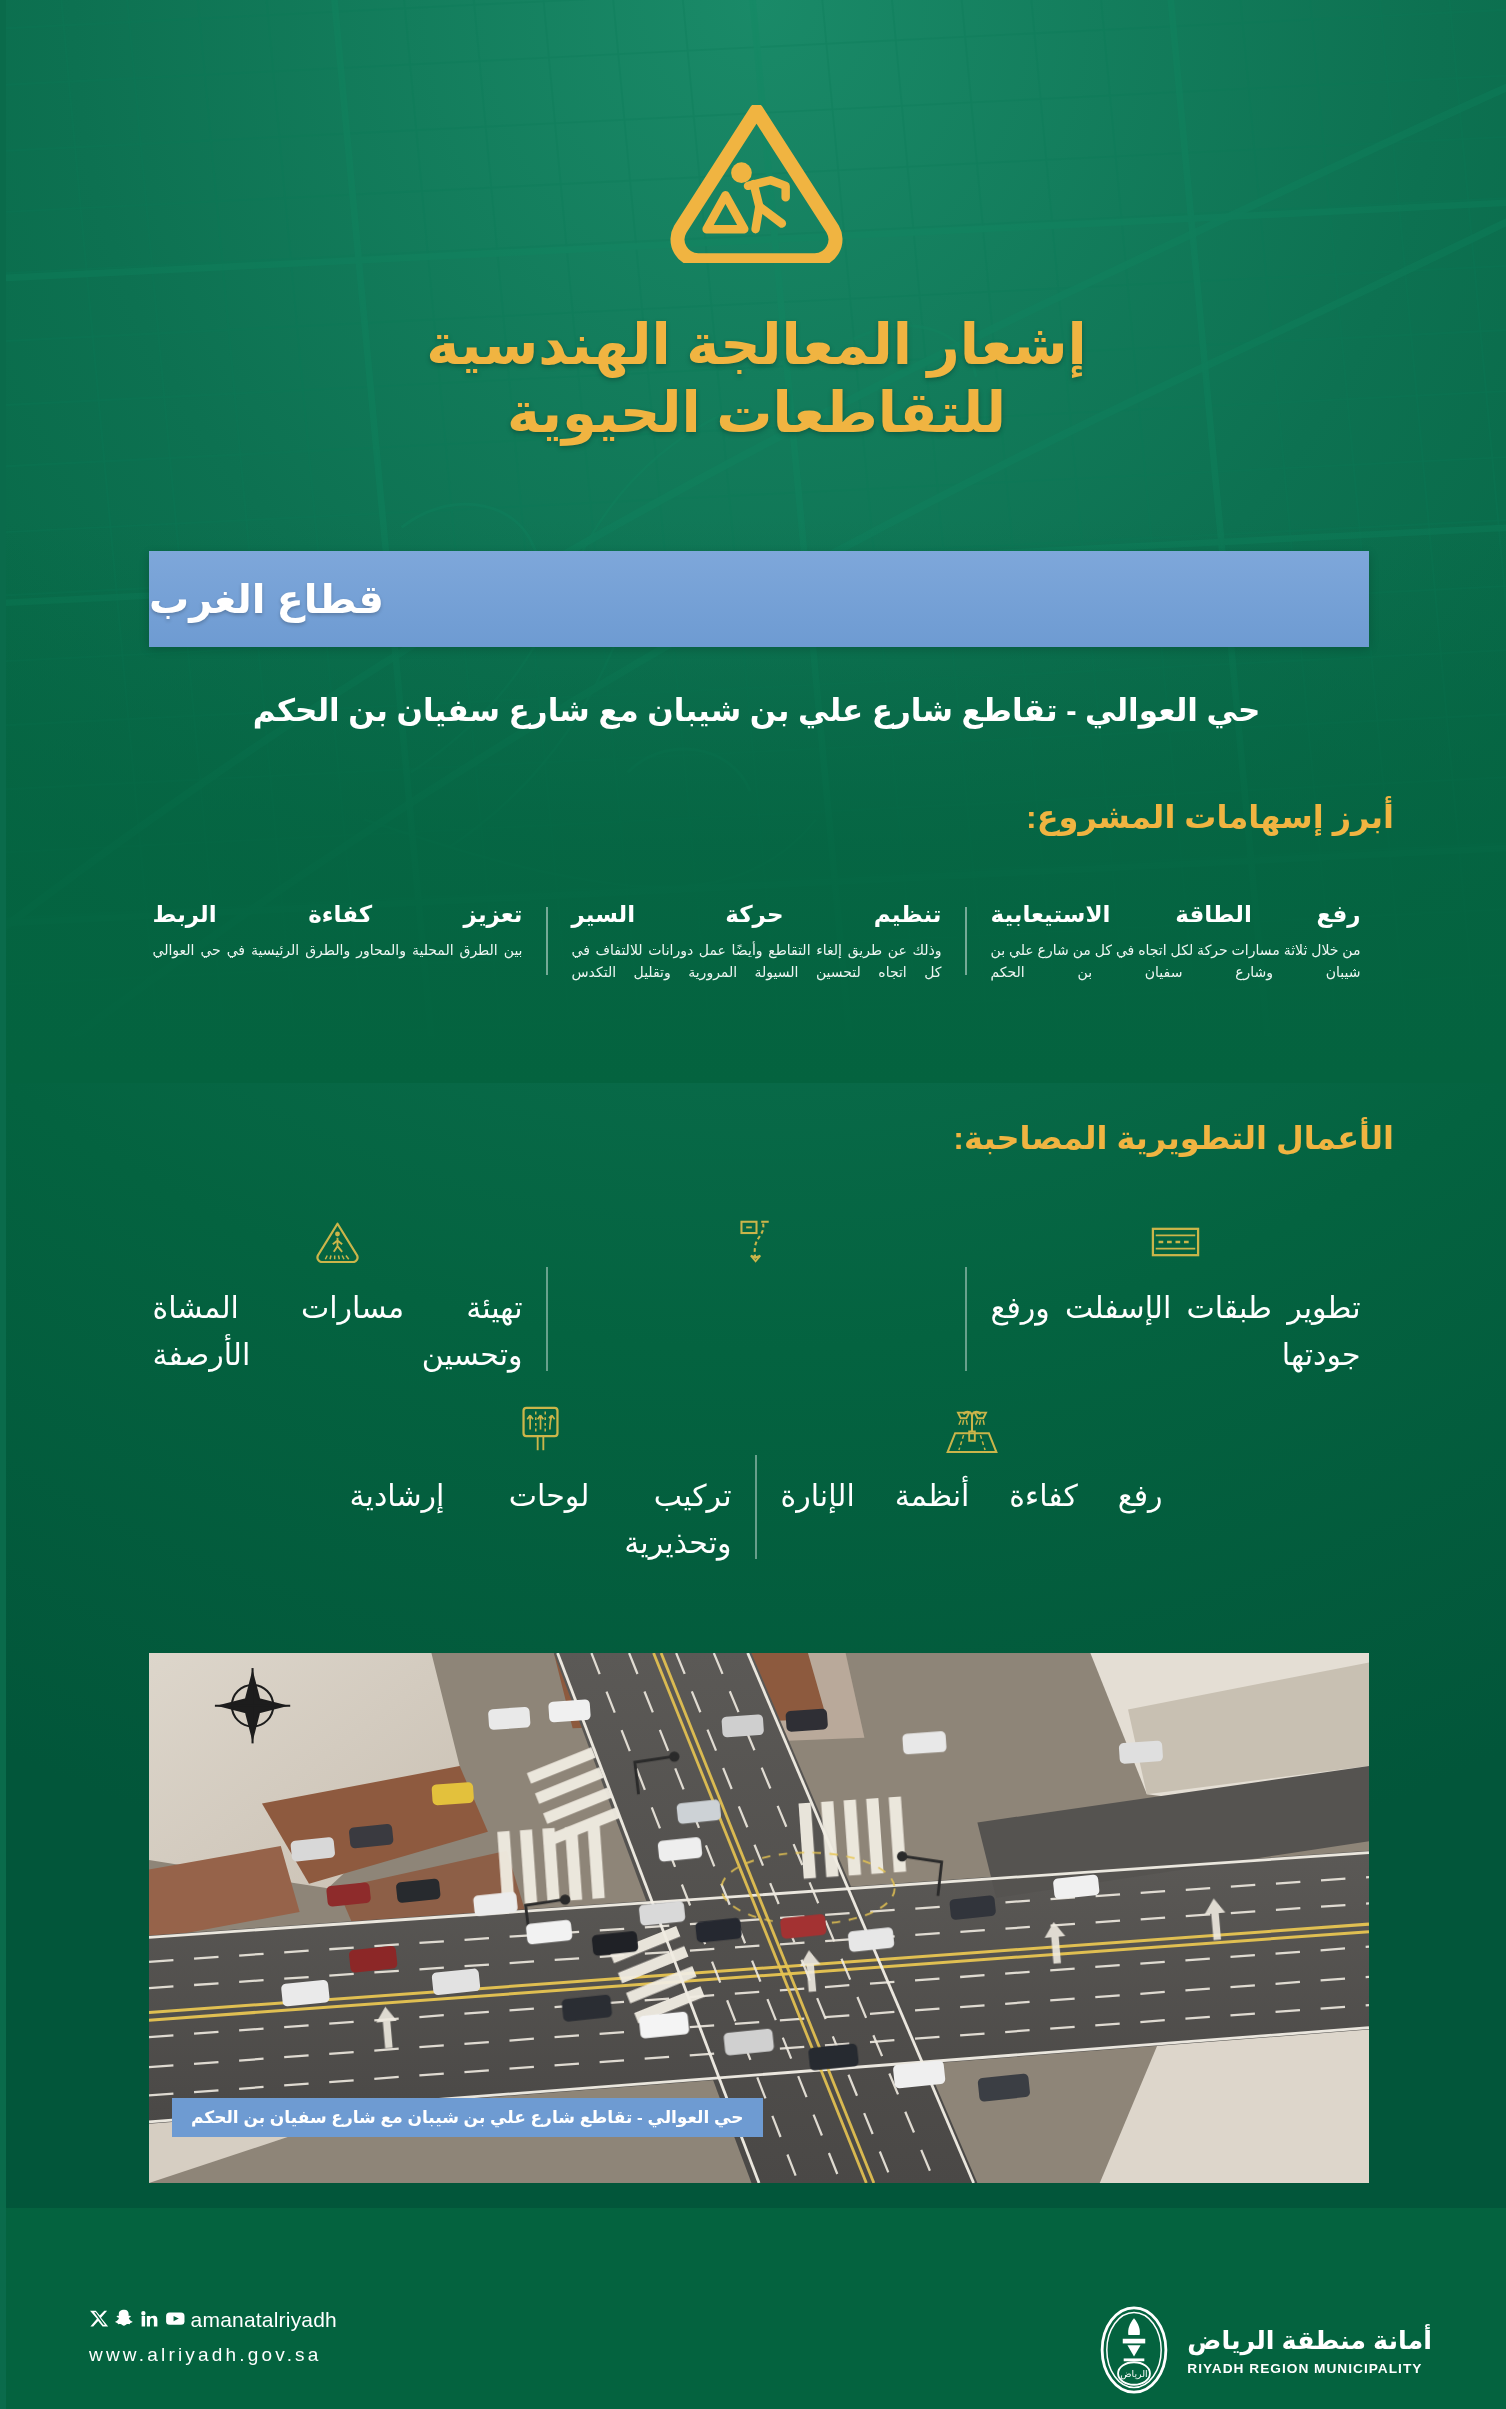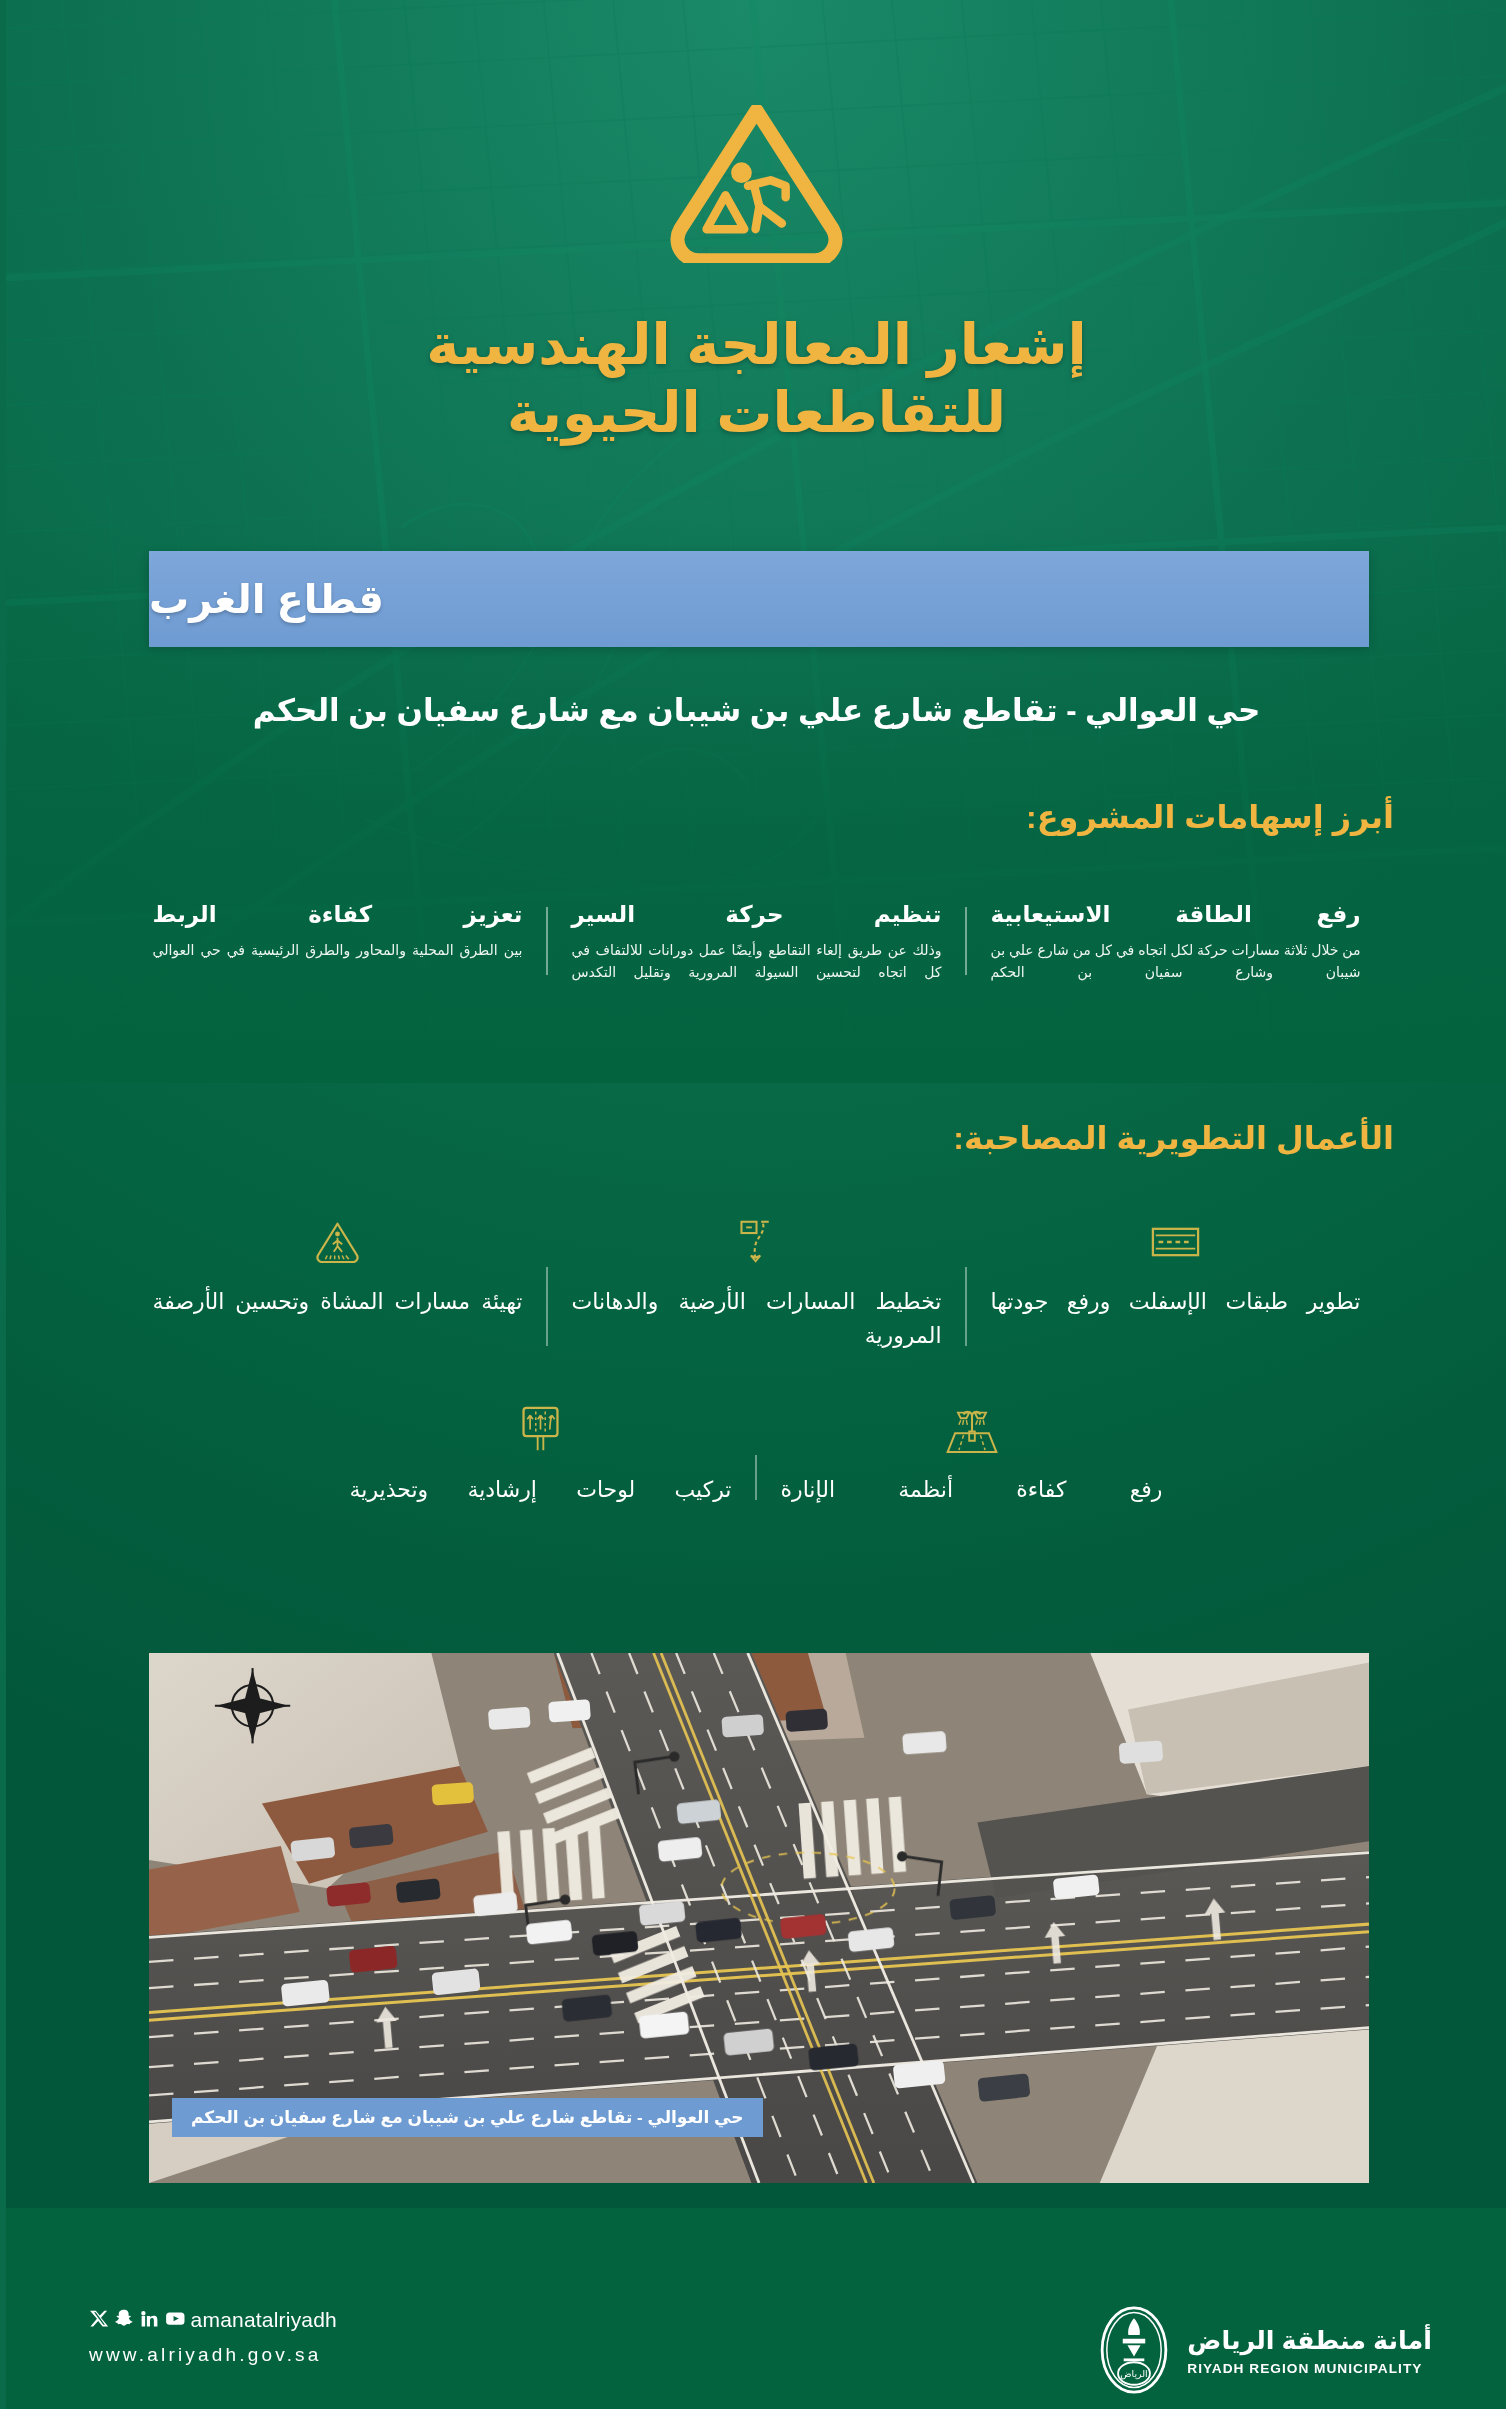--- a/index.html
+++ b/index.html
@@ -104,21 +104,21 @@
   #works-row-2{top:1403px;width:862px;left:auto;right:320px;}
   .work-item{
     flex:1 1 0;padding:0 24.5px;position:relative;text-align:center;
   }
   .work-item + .work-item::after{
     content:"";position:absolute;right:-0.9px;top:52px;bottom:7.5px;width:1.9px;
     background:rgba(255,255,255,.40);
   }
   .work-icon{height:53px;display:flex;align-items:center;justify-content:center;margin-bottom:17px;}
   .work-label{
-    color:#ffffff;font-size:22px;line-height:1.55;letter-spacing:0.2px;
+    color:#ffffff;font-size:30px;line-height:1.55;letter-spacing:0.2px;
     text-align:justify;text-align-last:justify;
   }
 
   
   .photo-wrap{
     position:absolute;left:143px;top:1653px;width:1220px;height:530px;
     overflow:hidden;background:#6d6a66;
   }
   .photo-wrap svg{display:block;}
   .photo-caption{
@@ -301,21 +301,20 @@
     <div class="work-item">
       <div class="work-icon">
         <svg width="47" height="47" viewBox="0 0 50 50" xmlns="http://www.w3.org/2000/svg">
           <path d="M32 6 C 34 16, 26 20, 24 28 C 22 36, 24 42, 24 46" fill="none" stroke="#cbb54a" stroke-width="2.2" stroke-dasharray="4 3"></path>
           <path d="M24 46 L19 40 L24 42 L29 40 Z" fill="none" stroke="#cbb54a" stroke-width="2"></path>
           <rect x="9" y="4" width="16" height="12" fill="none" stroke="#cbb54a" stroke-width="2.2"></rect>
           <line x1="14" y1="10" x2="20" y2="10" stroke="#cbb54a" stroke-width="2"></line>
           <path d="M30 4 L38 4" stroke="#cbb54a" stroke-width="2.2"></path>
         </svg>
       </div>
-      <div class="work-label">تخطيط المسارات الأرضية والدهانات المرورية</div>
     </div>
     <div class="work-item">
       <div class="work-icon">
         <svg width="47" height="43" viewBox="0 0 50 46" xmlns="http://www.w3.org/2000/svg">
           <path d="M25 4 L46 38 a5 5 0 0 1 -4 7 L8 45 a5 5 0 0 1 -4 -7 Z" fill="none" stroke="#cbb54a" stroke-width="2.4" stroke-linejoin="round"></path>
           <circle cx="25" cy="15" r="2.6" fill="#cbb54a"></circle>
           <path d="M25 19 L25 28 M25 22 L20 26 M25 22 L30 26 M25 28 L21 34 M25 28 L30 34" fill="none" stroke="#cbb54a" stroke-width="2"></path>
           <g stroke="#cbb54a" stroke-width="1.6">
             <line x1="14" y1="38" x2="12" y2="42"></line>
               <line x1="18" y1="38" x2="17" y2="42"></line>

